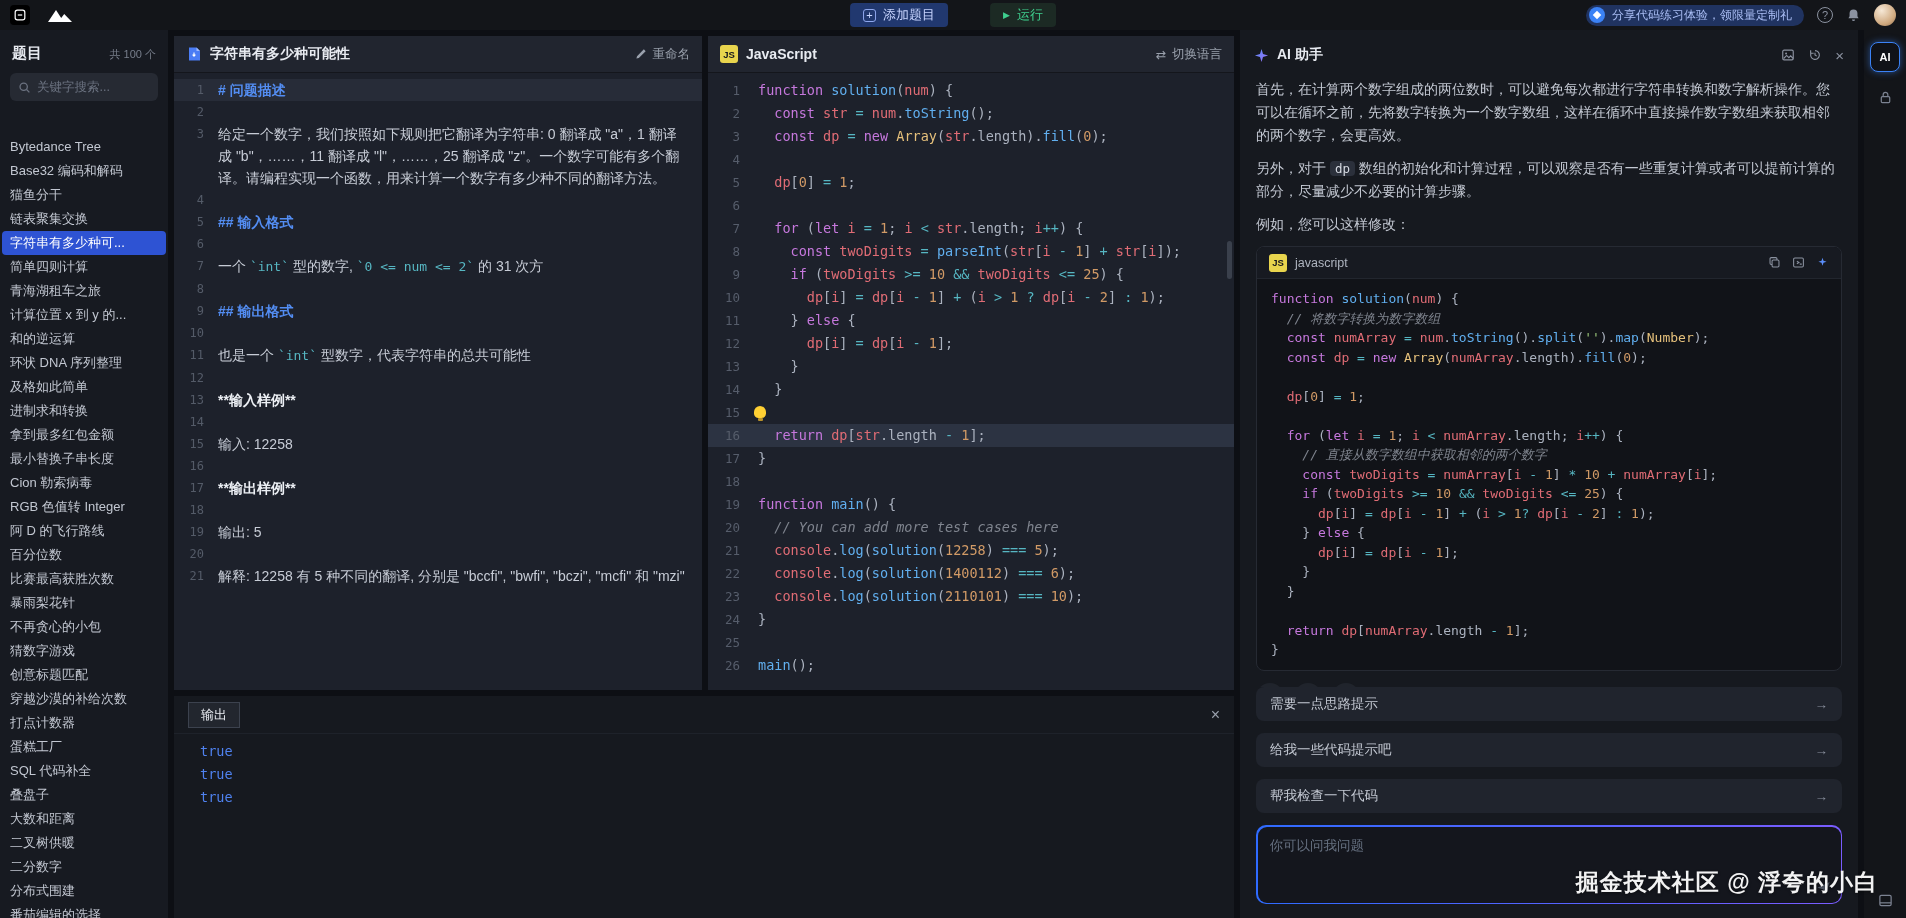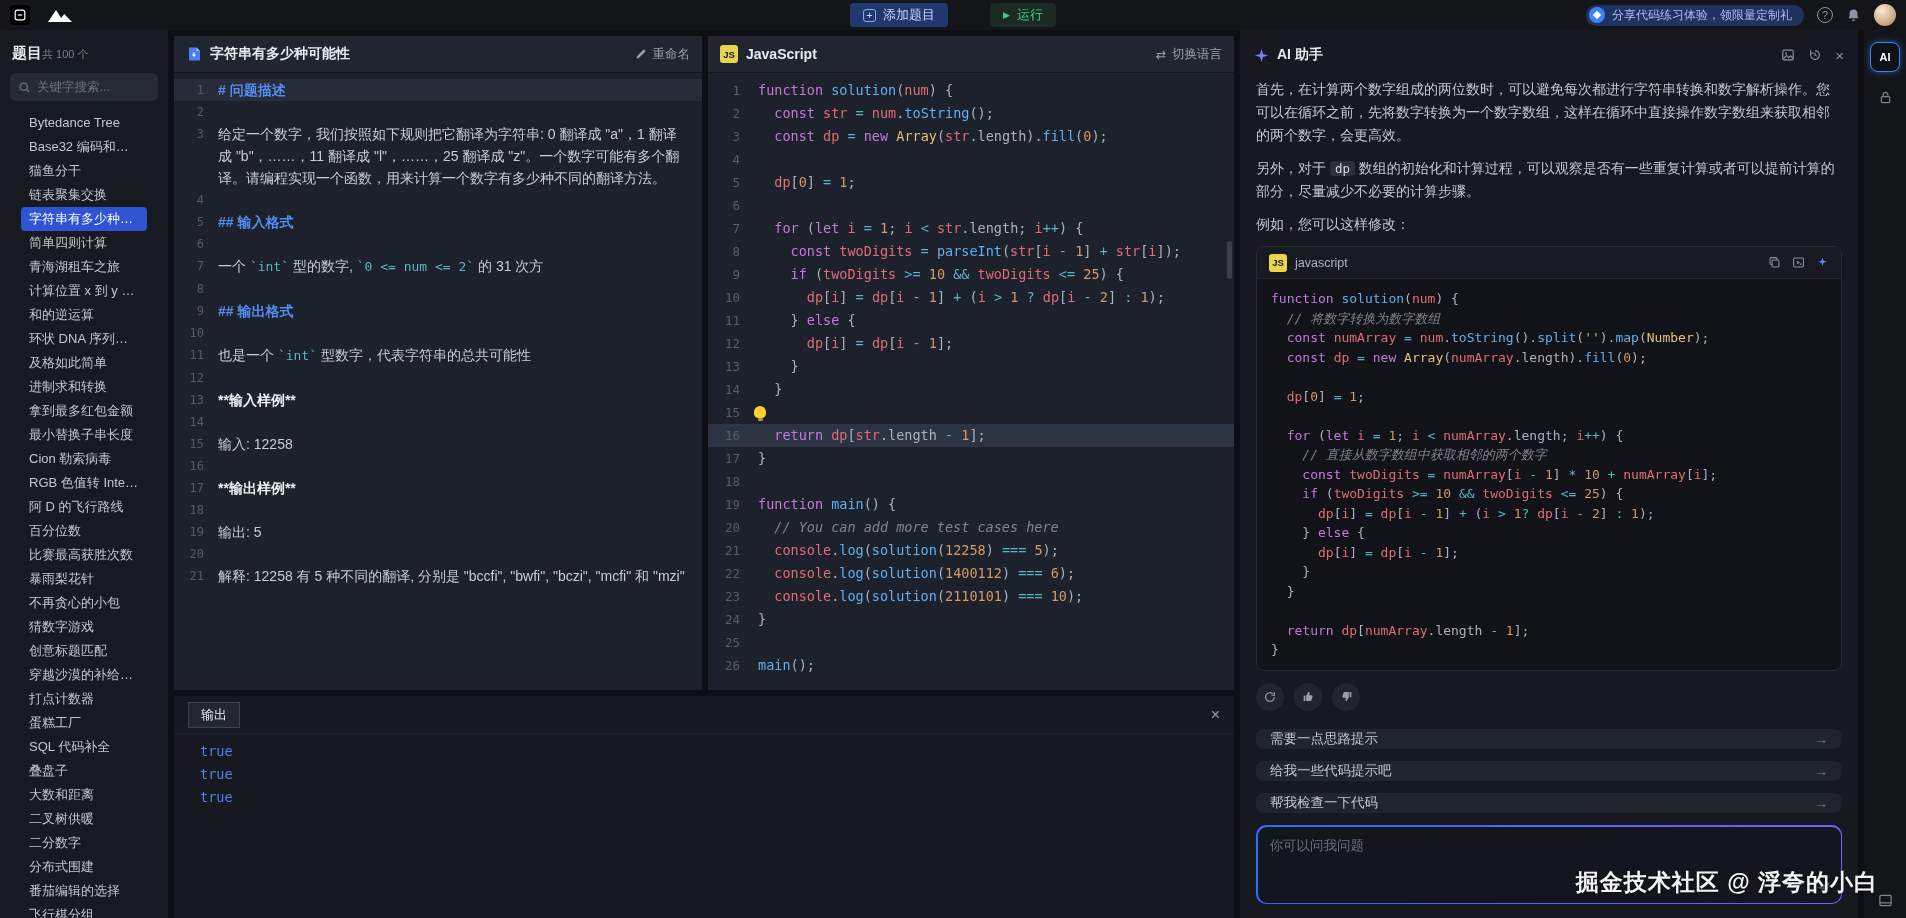--- a/index.html
+++ b/index.html
@@ -23,28 +23,28 @@
   .pic::before { content:''; width:6px; height:6px; background:#fff; transform:rotate(45deg); }
   .tb-ico { color:#8b92a0; display:flex; align-items:center; cursor:pointer; }
   .help { width:16px; height:16px; border:1.2px solid #8b92a0; border-radius:50%; font-size:11px; justify-content:center; }
   .avatar { width:22px; height:22px; border-radius:50%; background:radial-gradient(circle at 35% 30%, #f6e8d6, #cfa87e 65%, #8d6c4b); cursor:pointer; }
 
   
   .main { flex:1; display:flex; gap:6px; padding-top:6px; min-height:0; }
 
   
   .sidebar { width:168px; flex:0 0 168px; background:#171a21; display:flex; flex-direction:column; overflow:hidden; margin-top:-6px; padding-top:6px; }
-  .sb-head { display:flex; align-items:baseline; justify-content:flex-start; padding:8px 12px 10px; }
+  .sb-head { display:flex; align-items:baseline; justify-content:space-between; padding:8px 12px 10px; }
   .sb-title { font-size:15px; font-weight:bold; color:#e7eaf0; }
   .sb-count { font-size:11px; color:#787f8c; }
   .sb-search { margin:0 10px 10px; height:28px; background:#262a33; border-radius:6px; display:flex; align-items:center; gap:6px; padding:0 8px; }
   .sb-search svg { flex:0 0 auto; }
   .sb-search input { flex:1; min-width:0; background:transparent; border:none; outline:none; color:#c2c7d1; font-size:12.5px; font-family:inherit; }
   .sb-search input::placeholder { color:#6b7280; }
-  .sb-list { flex:1; overflow:hidden; padding:0 21px; }
+  .sb-list { flex:1; overflow:hidden; padding:0 2px;margin-top:24px; }
   .sb-item { height:24px; line-height:24px; padding:0 8px; font-size:13px; color:#c2c7d1; white-space:nowrap; overflow:hidden; text-overflow:ellipsis; border-radius:4px; cursor:pointer; }
   .sb-item.sel { background:var(--accent,#2e53d3); color:#fff; }
 
   
   .center { flex:1; display:flex; flex-direction:column; gap:6px; min-width:0; }
   .row { flex:1; display:flex; gap:6px; min-height:0; }
   .panel { background:#1d212b; display:flex; flex-direction:column; min-width:0; }
   .problem { width:528px; flex:0 0 528px; }
   .editor { flex:1; position:relative; }
   .phead { height:37px; flex:0 0 37px; display:flex; align-items:center; padding:0 12px; background:#21252f; border-bottom:1px solid #14161c; }
@@ -96,21 +96,21 @@
   .codeblock { background:#111318; border:1px solid #262a33; border-radius:8px; margin:2px 0 12px; overflow:hidden; }
   .cb-head { height:32px; display:flex; align-items:center; gap:8px; padding:0 12px; background:#171a21; border-bottom:1px solid #22262e; }
   .cb-lang { color:#aeb4bf; font-size:12.5px; }
   .cb-icons { margin-left:auto; display:flex; gap:11px; color:#8b92a0; align-items:center; }
   .cb-icons > * { cursor:pointer; display:flex; }
   .cb-body { padding:10px 14px; font-family:"DejaVu Sans Mono",monospace; font-size:13px; line-height:19.5px; }
   .cb-line { white-space:pre; min-height:19.5px; }
   .ai-feedback { display:flex; gap:10px; margin:0 0 8px; }
   .fb-btn { width:28px; height:28px; border-radius:50%; background:#20242c; display:flex; align-items:center; justify-content:center; color:#9aa1ad; cursor:pointer; }
   .ai-bottom { padding:0 16px 14px; }
-  .sug { height:20px; background:#20242d; border-radius:8px; display:flex; align-items:center; padding:0 14px; margin-bottom:12px; color:#c3c8d2; font-size:13.5px; cursor:pointer; }
+  .sug { height:34px; background:#20242d; border-radius:8px; display:flex; align-items:center; padding:0 14px; margin-bottom:12px; color:#c3c8d2; font-size:13.5px; cursor:pointer; }
   .sug .arr { margin-left:auto; color:#8b92a0; }
   .ai-input-wrap { border-radius:10px; padding:1.5px; background:linear-gradient(90deg,#2f6bff,#7a5cff); }
   .ai-input { position:relative; background:#14161d; border-radius:9px; height:76px; padding:10px 12px; }
   .ai-input textarea { width:92%; height:100%; background:transparent; border:none; outline:none; resize:none; color:#c3c8d2; font-size:13.5px; font-family:inherit; }
   .ai-input textarea::placeholder { color:#667080; }
   .send { position:absolute; right:10px; bottom:8px; color:#565d6b; cursor:pointer; display:flex; }
 
   
   .strip { width:42px; flex:0 0 42px; background:#131519; position:relative; display:flex; flex-direction:column; align-items:center; padding-top:12px; gap:18px; margin-top:-6px; }
   .ai-fab { width:30px; height:30px; border-radius:8px; background:#101218; border:1.5px solid #3b82f6; box-shadow:0 0 7px rgba(59,130,246,.55); color:#fff; font-size:11px; font-weight:bold; display:flex; align-items:center; justify-content:center; cursor:pointer; }

